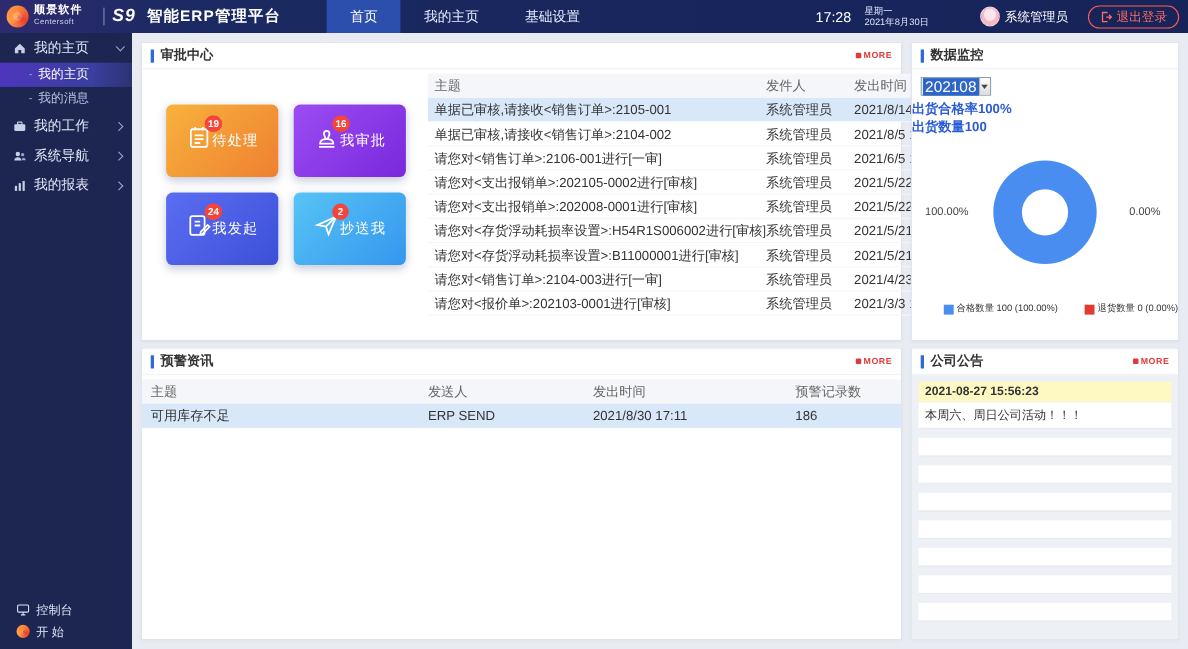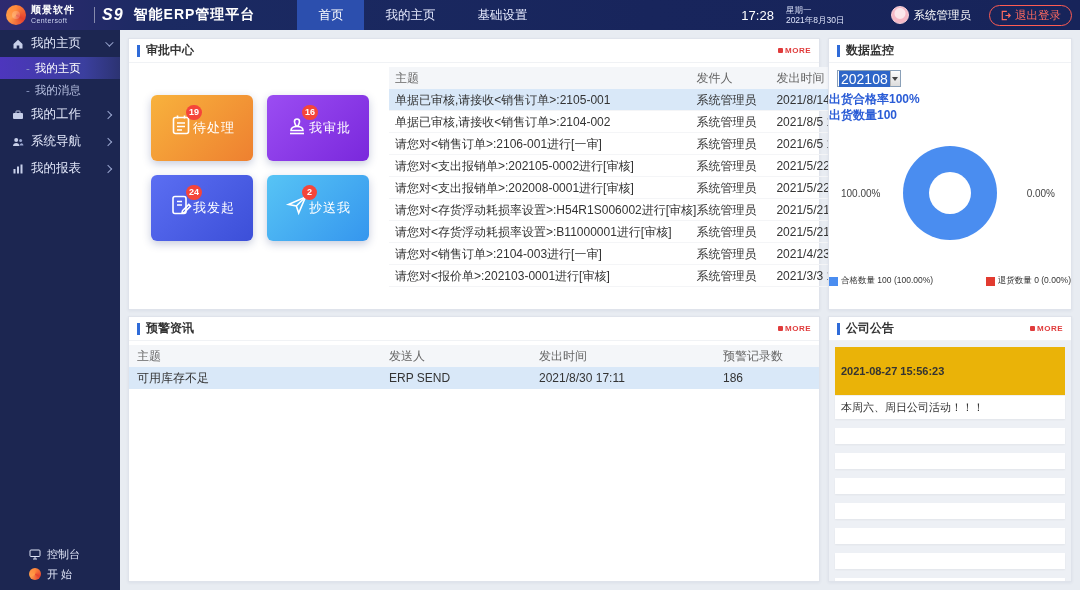--- a/index.html
+++ b/index.html
@@ -29,21 +29,21 @@
 
 
 .sidebar{position:absolute;left:0;top:30px;width:120px;height:560px;background:#1c2651;color:#c7cfe9}
 .sgroup{display:flex;align-items:center;gap:7px;height:27px;padding:0 9px 0 12px;font-size:12.5px;cursor:pointer;color:#e3e8fa}
 .chev{margin-left:auto;width:6px;height:6px;border-right:1.2px solid #9aa6cf;border-bottom:1.2px solid #9aa6cf;transform:rotate(-45deg);flex:none}
 .chev.down{transform:rotate(45deg) translateY(-2px)}
 .ssub{height:22px;line-height:22px;padding-left:26px;font-size:11.5px;cursor:pointer;color:#b9c2e2}
 .ssub::before{content:"-";margin-right:5px;color:#8d98c4}
 .ssub.active{background:linear-gradient(90deg,#4d36bd 0%,#3b3f9e 70%,#2c3372 100%);color:#fff}
 .sfoot{position:absolute;bottom:6px;left:0;width:100%}
-.sfootrow{display:flex;align-items:center;gap:6px;height:20px;padding-left:29px;font-size:11px;cursor:pointer;color:#dfe4f6}
+.sfootrow{display:flex;align-items:center;gap:6px;height:20px;padding-left:15px;font-size:11px;cursor:pointer;color:#dfe4f6}
 .mini-swirl{width:12px;height:12px;border-radius:50%;background:conic-gradient(#ff8a3c,#e5402e,#ff9d4a,#ff8a3c);flex:none}
 
 
 .content{position:absolute;left:120px;top:30px;width:960px;height:560px;background:#e8ecf2}
 .panel{position:absolute;background:#fff;border:1px solid #dfe3eb;box-shadow:0 1px 3px rgba(20,40,80,.06)}
 .p-approval{left:8px;top:8px;width:692px;height:272px}
 .p-monitor{left:708px;top:8px;width:244px;height:272px}
 .p-warning{left:8px;top:286px;width:692px;height:266px}
 .p-announce{left:708px;top:286px;width:244px;height:266px}
 .phead{height:24px;display:flex;align-items:center;padding:0 8px;border-bottom:1px solid #f0f2f5}
@@ -78,37 +78,37 @@
 .mselect{margin:7px 0 0 8px;width:64px;height:17px;border:1px solid #8aa0b8;display:flex;align-items:center;font-size:14px;cursor:pointer;background:#fff}
 .mval{background:#2e66c8;color:#fff;padding:0 2px;margin-left:1px}
 .marrow{margin-left:auto;width:14px;height:15px;background:linear-gradient(#fdfdfd,#dcdcdc);border-left:1px solid #b5b5b5;display:flex;align-items:center;justify-content:center}
 .marrow::after{content:"";width:0;height:0;border:3px solid transparent;border-top:4px solid #444;margin-top:4px}
 .mstats{text-align:left;margin-top:4px;color:#2a5cd6;font-weight:bold;font-size:12px;line-height:16px}
 .dwrap{position:relative;height:136px;margin-top:2px}
 .donut{position:absolute;left:50%;top:50%;transform:translate(-50%,-50%);width:94px;height:94px;border-radius:50%;background:#4a8df0}
 .donut::after{content:"";position:absolute;left:50%;top:50%;transform:translate(-50%,-50%);width:42px;height:42px;border-radius:50%;background:#fff}
 .dlab{position:absolute;top:50%;transform:translateY(-50%);font-size:10px;color:#444}
 .dlab.l{left:12px}.dlab.r{right:16px}
-.legend{display:flex;justify-content:space-between;gap:24px;margin-top:14px;font-size:8.5px;color:#333}
+.legend{display:flex;justify-content:flex-end;gap:24px;margin-top:14px;font-size:8.5px;color:#333}
 .lg{display:flex;align-items:center;gap:3px}
 .sw{width:9px;height:9px;flex:none}
 .sw.blue{background:#4a8df0}.sw.red{background:#e23b30}
 
 
 .wthead,.wrow{display:flex;height:22px;line-height:22px;font-size:12px}
 .wthead{background:#f4f6f9;color:#666;margin-top:4px}
 .wrow{background:#d9e8f8;color:#333;cursor:pointer}
 .wc1{flex:1;padding-left:8px}
 .wc2{width:150px;flex:none}
 .wc3{width:170px;flex:none}
 .wc4{width:110px;flex:none;padding-left:14px}
 
 
 .abody2{padding:6px;background:#edf0f5;height:240px;overflow:hidden}
-.ann-date{background:#eab308;font-size:11px;font-weight:bold;padding:18px 6px;border-bottom:1px solid #f0f0f0}
+.ann-date{background:#fef9c3;font-size:11px;font-weight:bold;padding:3px 6px;border-bottom:1px solid #f0f0f0}
 .ann-text{background:#fff;font-size:11px;padding:4px 6px;margin-bottom:9px;box-shadow:0 1px 2px rgba(0,0,0,.05)}
 .ann-empty{height:16px;background:#fff;margin-bottom:9px;box-shadow:0 1px 2px rgba(0,0,0,.05)}
 </style>
 </head>
 <body>
 
 <header class="topbar">
   <div class="brand">
     <span class="swirl"></span>
     <span class="brand-text">

